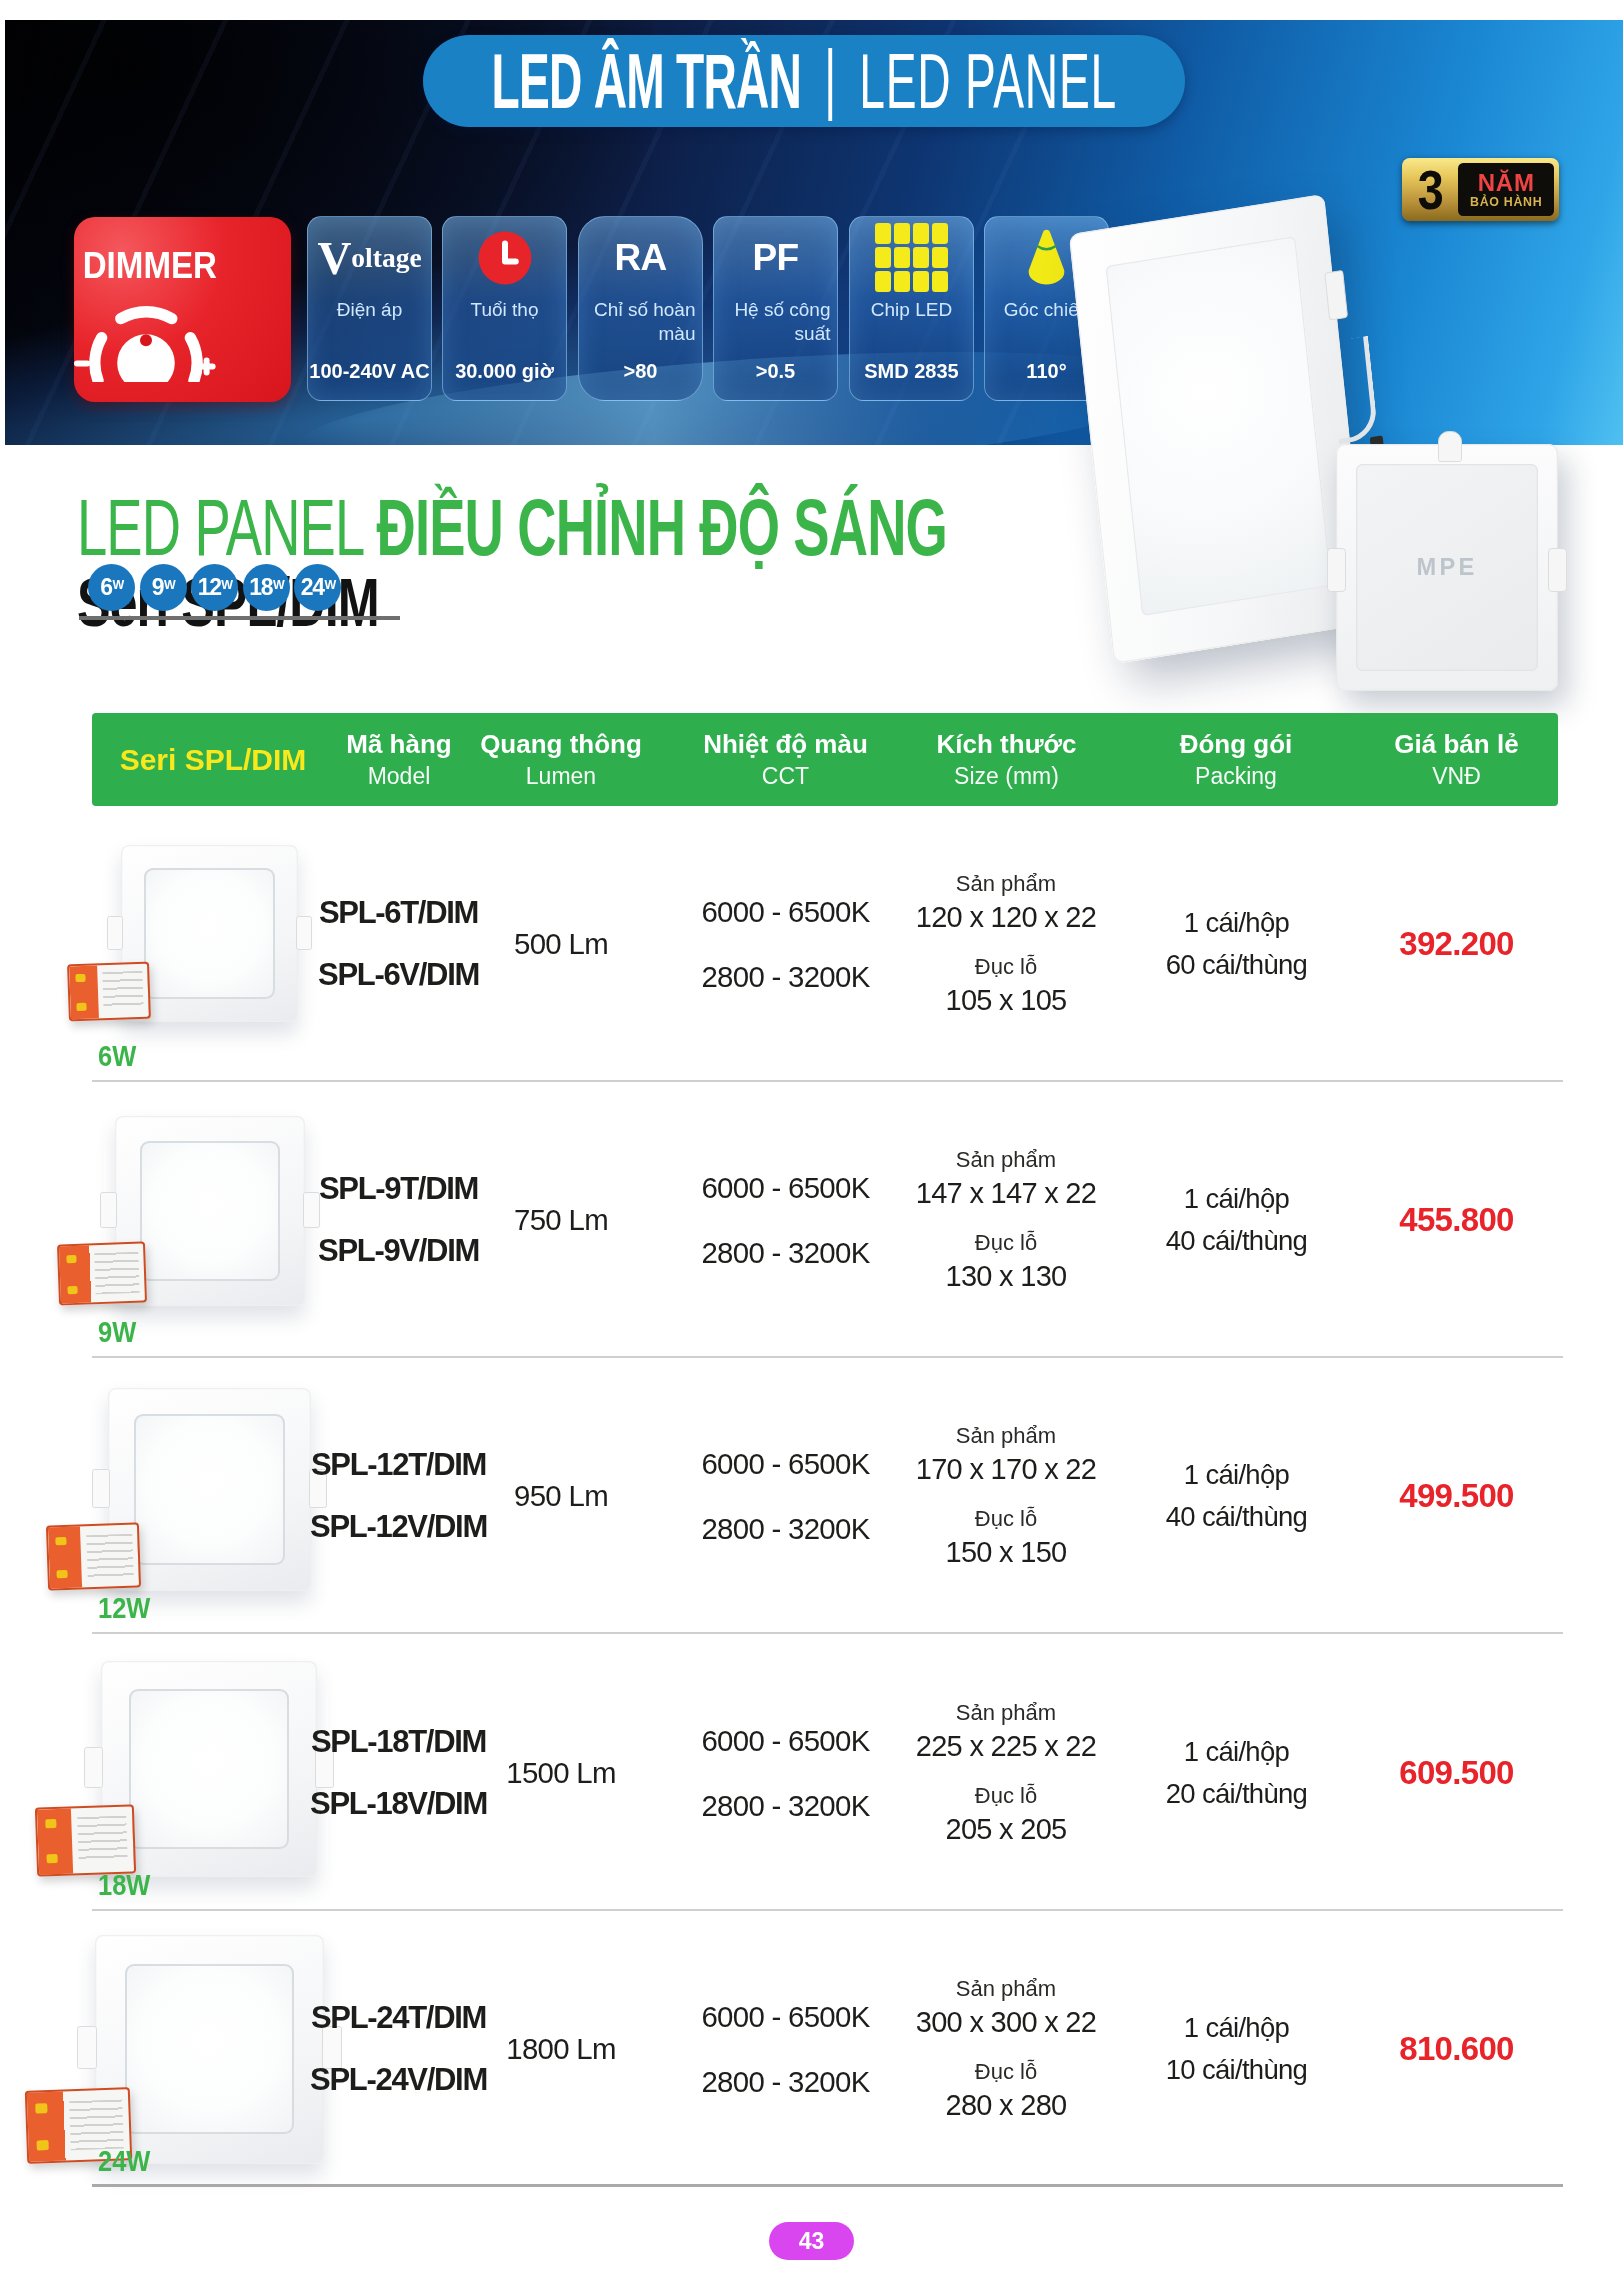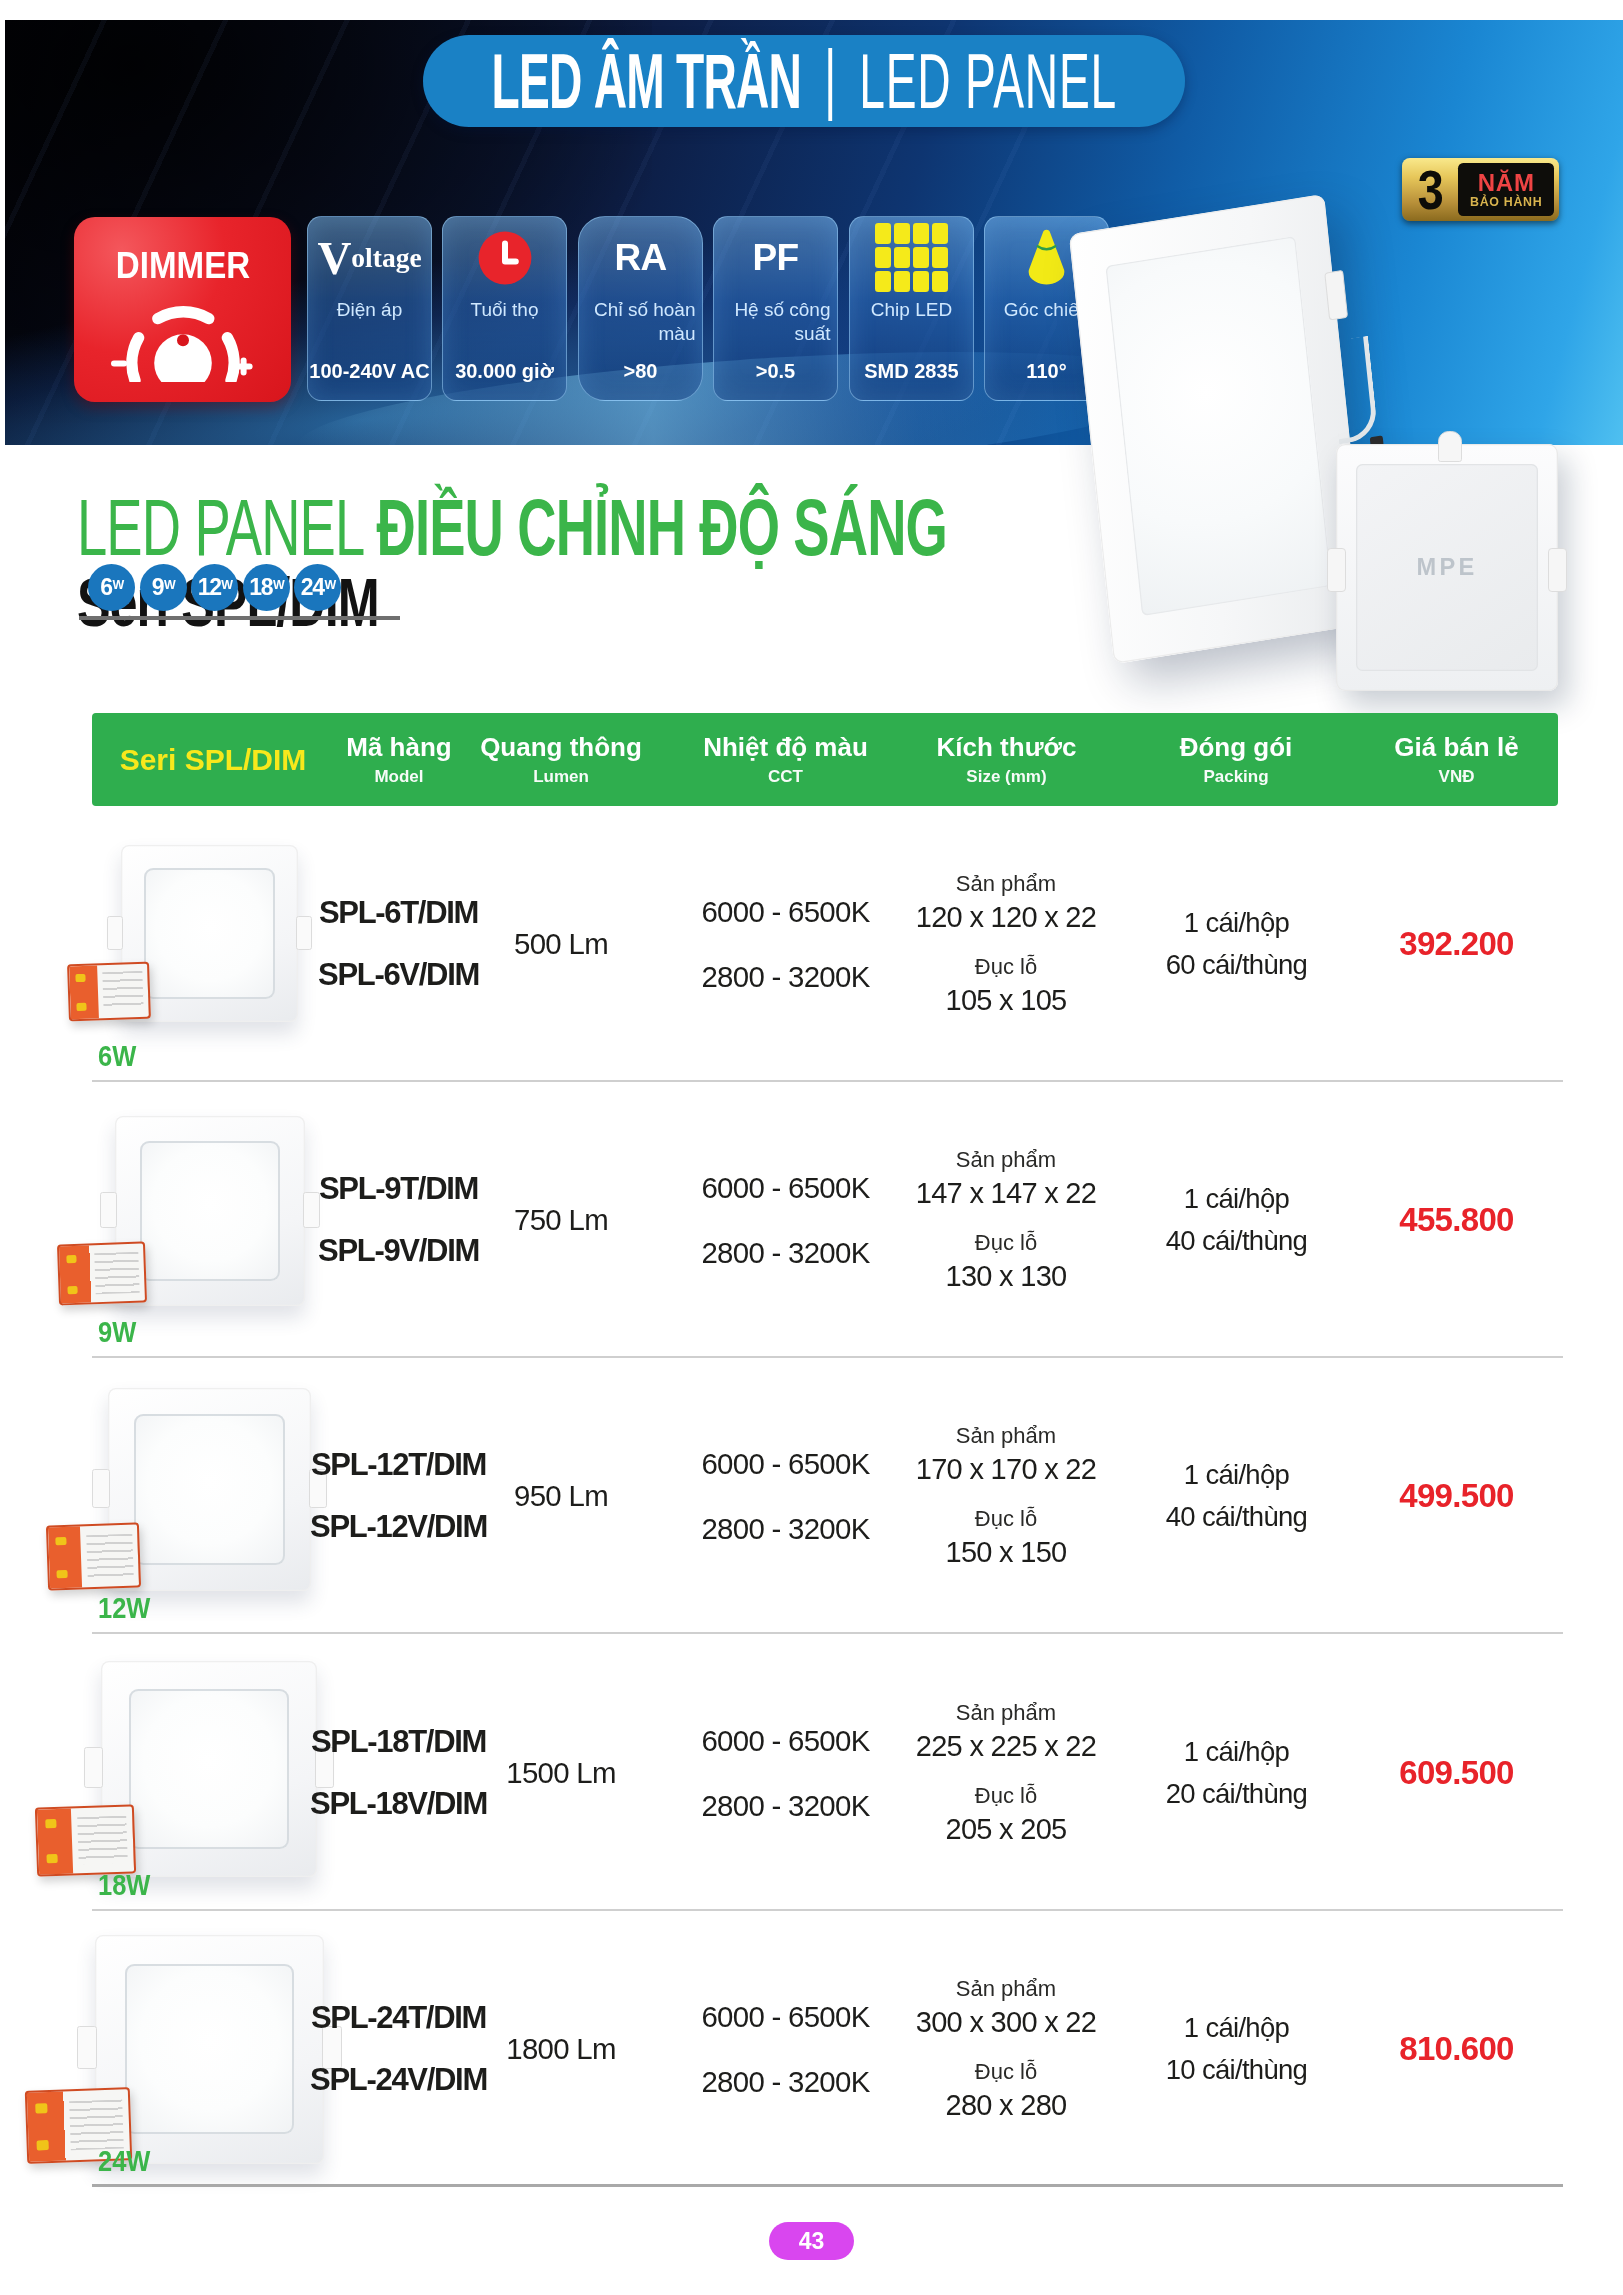--- a/index.html
+++ b/index.html
@@ -33,21 +33,21 @@
   .warranty .w3{width:56px;display:flex;align-items:center;justify-content:center;
     color:#0d0c08;font-size:55px;font-weight:700;letter-spacing:-2px;transform:scaleX(.85);}
   .warranty .wbox{flex:1;margin:4.6px 4.6px 4.6px 0;background:#0e0d0a;border-radius:5.2px;
     display:flex;flex-direction:column;align-items:center;justify-content:center;gap:1.3px;}
   .warranty .wyear{color:#ef4444;font-size:24px;font-weight:700;letter-spacing:0.7px;line-height:1;}
   .warranty .wtext{color:#d9b44e;font-size:12.4px;font-weight:700;letter-spacing:0.7px;line-height:1;}
 
   
   .dimmer{position:absolute;left:74px;top:217px;width:217px;height:185px;border-radius:21px;
     background:radial-gradient(circle at 22% 18%,#f4575c 0%,#e8242b 45%,#d8151c 100%);
-    box-shadow:0 5.2px 13px rgba(120,0,0,.35);display:flex;flex-direction:column;align-items:center;}
+    box-shadow:0 5.2px 13px rgba(120,0,0,.35);display:flex;flex-direction:column;}
   .dimmer-label{color:#fff;font-size:36px;font-weight:700;letter-spacing:0px;margin-top:27.5px;transform:scaleX(.92);}
   .dimmer svg{margin-top:3.9px;}
 
   
   .fcard{position:absolute;top:216px;width:125px;height:185px;border-radius:14.4px;
     background:linear-gradient(180deg,rgba(125,185,240,.50) 0%,rgba(45,105,180,.55) 45%,rgba(18,58,120,.62) 100%);
     border:1.3px solid rgba(160,215,255,.55);box-shadow:inset 0 0 26px rgba(120,190,255,.22);
     display:flex;flex-direction:column;align-items:center;box-sizing:border-box;}
   .fc-title{height:81px;display:flex;align-items:center;justify-content:center;color:#fff;}
   .fc-ra{font-size:37px;font-weight:700;letter-spacing:-0.7px;}
@@ -92,21 +92,21 @@
   .watts{position:absolute;left:88px;top:564px;display:flex;gap:4.6px;}
   .watt-badge{width:47px;height:47px;border-radius:50%;background:#1a76bd;color:#fff;
     display:flex;align-items:center;justify-content:center;font-weight:700;font-size:23px;letter-spacing:-1.3px;}
   .watt-badge sup{font-size:12.4px;font-weight:700;margin-left:0.7px;position:relative;top:-2.6px;}
   .sec-rule{position:absolute;left:79px;top:616px;width:321px;height:3.9px;background:#6f6f6f;}
 
   
   .thead{position:absolute;left:92px;top:713px;width:1466px;height:93px;background:#2fae4e;border-radius:3.9px;}
   .th{position:absolute;top:0;height:100%;display:flex;flex-direction:column;align-items:center;justify-content:center;gap:3.9px;color:#fff;}
   .th .l1{font-size:26px;font-weight:700;white-space:nowrap;}
-  .th .l2{font-size:17px;font-weight:700;opacity:.96;white-space:nowrap;}
+  .th .l2{font-size:23px;font-weight:400;opacity:.96;white-space:nowrap;}
   .th.series .l1{color:#f8e81c;font-size:30px;}
 
   
   .row{position:absolute;left:0;width:1623px;height:276px;}
   .row .divider{position:absolute;left:92px;right:60px;bottom:0;height:2px;background:#cfcfcf;}
   .row.last .divider{background:#a9a9a9;height:2.6px;}
   .cell{position:absolute;top:0;height:100%;display:flex;flex-direction:column;align-items:center;justify-content:center;text-align:center;color:#1d1d1b;}
   .c-model{left:294px;width:209px;font-size:31px;font-weight:700;letter-spacing:-1.3px;gap:26px;white-space:nowrap;}
   .c-lumen{left:476px;width:170px;font-size:29.4px;letter-spacing:-0.7px;}
   .c-cct{left:648px;width:275px;font-size:29.4px;letter-spacing:-0.7px;gap:31px;white-space:nowrap;}

